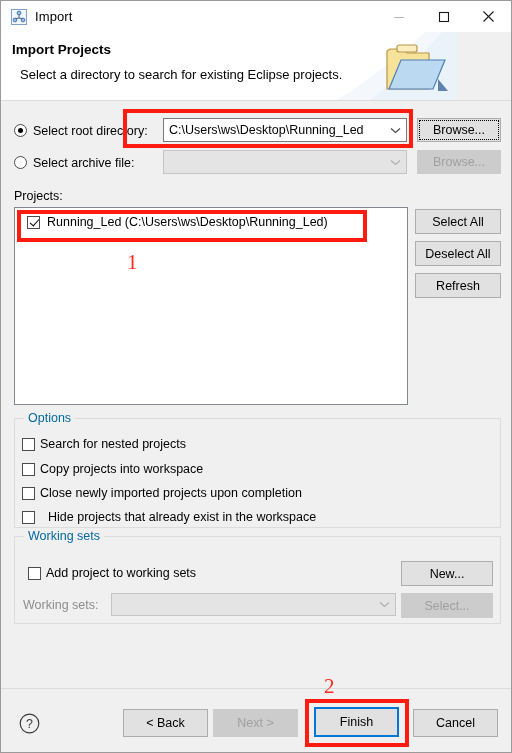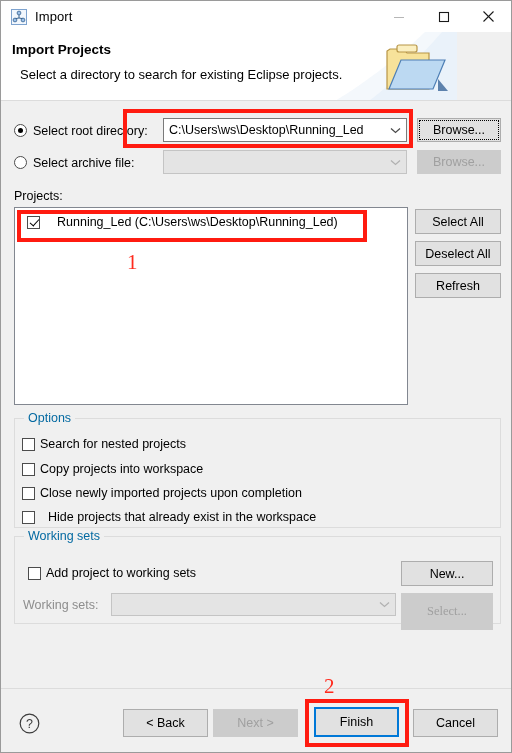--- a/index.html
+++ b/index.html
@@ -382,21 +382,21 @@
 
     <div class="btn disabled" style="left:416px; top:49px; width:84px; height:24px;">
       <span>Browse...</span>
     </div>
 
     <div class="section-label" style="left:13px; top:88px;">Projects:</div>
 
     <div class="listbox" style="left:13px; top:106px; width:394px; height:198px;">
       <div class="list-item">
         <span class="cb checked"></span>
-        <span style="margin-left:17px;">Running_Led (C:\Users\ws\Desktop\Running_Led)</span>
+        <span style="margin-left:7px;">Running_Led (C:\Users\ws\Desktop\Running_Led)</span>
       </div>
     </div>
 
     <div class="btn" style="left:414px; top:108px; width:86px; height:25px;">
       <span>Select All</span>
     </div>
     <div class="btn" style="left:414px; top:140px; width:86px; height:25px;">
       <span>Deselect All</span>
     </div>
     <div class="btn" style="left:414px; top:172px; width:86px; height:25px;">
@@ -435,21 +435,21 @@
       <div class="combo-text"></div>
       <div class="combo-arrow">
         <svg width="11" height="7" viewBox="0 0 11 7">
             <path d="M1 1.5 L5.5 5.5 L10 1.5" fill="none" stroke="#b0b0b0" stroke-width="1.2"></path>
           </svg>
       </div>
     </div>
     <div class="btn" style="left:400px; top:460px; width:92px; height:25px;">
       <span>New...</span>
     </div>
-    <div class="btn disabled" style="left:400px; top:492px; width:92px; height:37px;font-family:Liberation Serif, serif;">
+    <div class="btn disabled" style="left:400px; top:492px; width:92px; height:25px;">
       <span>Select...</span>
     </div>
 
   </div>
 
   <div class="footer"></div>
   <div class="help-icon">
     <svg width="21" height="21" viewBox="0 0 21 21">
       <circle cx="10.5" cy="10.5" r="9.3" fill="none" stroke="#3c3c3c" stroke-width="1.2"></circle>
       <text x="10.5" y="15" text-anchor="middle" font-size="12.5" font-family="Liberation Sans, sans-serif" fill="#3c3c3c">?</text>

